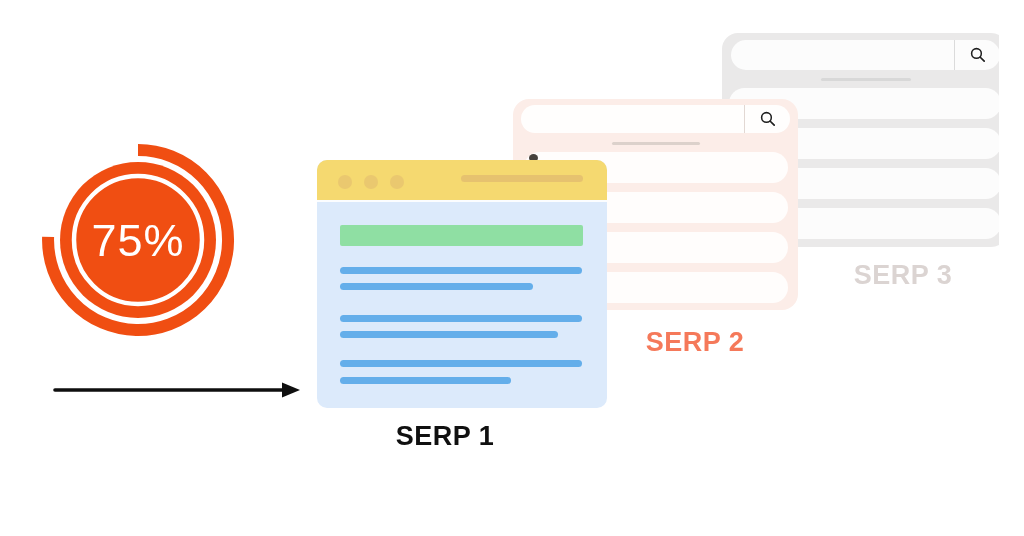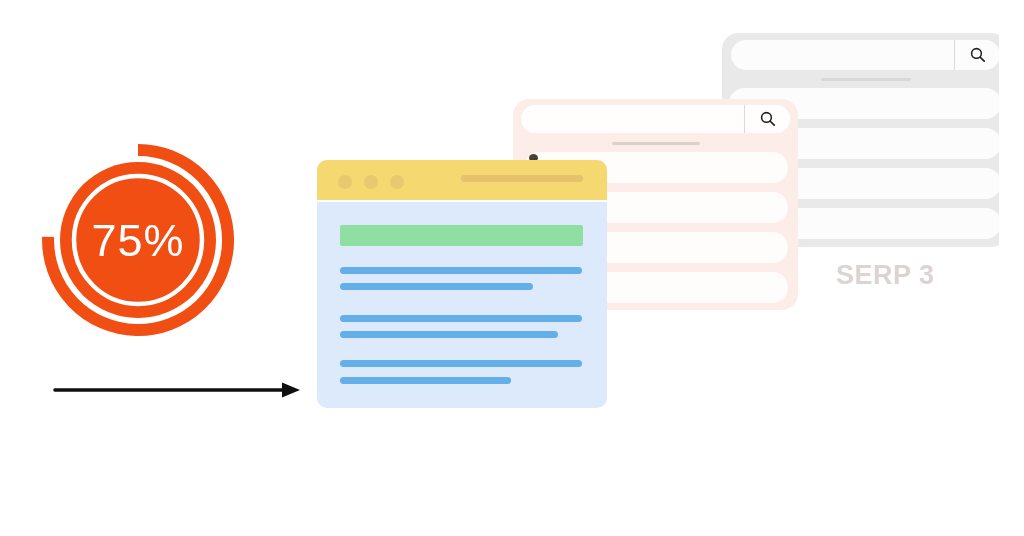--- a/index.html
+++ b/index.html
@@ -80,21 +80,21 @@
   .gbar{position:absolute;left:23px;top:65px;width:243px;height:21px;border-radius:2px;
     background:var(--featured-green,#8FDFA3);}
   .bline{position:absolute;left:23px;height:7px;border-radius:3.5px;
     background:var(--result-line-blue,#64AEEA);}
   .b1{top:107px;width:242px;} .b2{top:123px;width:193px;}
   .b3{top:155px;width:242px;} .b4{top:171px;width:218px;}
   .b5{top:200px;width:242px;} .b6{top:217px;width:171px;}
 
   
   .plabel{position:absolute;font-weight:700;font-size:27px;letter-spacing:.5px;
-    text-align:left;white-space:nowrap;}
+    text-align:center;white-space:nowrap;}
   .l1{left:380px;top:421px;width:130px;color:#101010;z-index:3;}
   .l2{left:626px;top:327px;width:138px;color:var(--label-coral,#F5795A);z-index:2;}
   .l3{left:836px;top:260px;width:134px;color:var(--label-light-gray,#DBD4D2);z-index:1;}
 </style>
 </head>
 <body>
 
 <div class="canvas">
 
   <svg class="donut" viewBox="0 0 204 204">
@@ -137,32 +137,34 @@
           <line x1="12.5" y1="12.5" x2="16.9" y2="16.9"></line>
         </svg>
       </div>
     </div>
     <div class="sdivider"></div>
     <div class="row r1"></div>
     <div class="row r2"></div>
     <div class="row r3"></div>
     <div class="row r4"></div>
   </div>
+  <div class="plabel l2">SERP 2</div>
 
   <div class="peek-dot"></div>
 
   <div class="window">
     <div class="whead">
       <span class="wdot wd1"></span>
       <span class="wdot wd2"></span>
       <span class="wdot wd3"></span>
       <span class="hline"></span>
     </div>
     <div class="gbar"></div>
     <div class="bline b1"></div>
     <div class="bline b2"></div>
     <div class="bline b3"></div>
     <div class="bline b4"></div>
     <div class="bline b5"></div>
     <div class="bline b6"></div>
   </div>
+  <div class="plabel l1">SERP 1</div>
 
 </div>
 
 </body></html>

